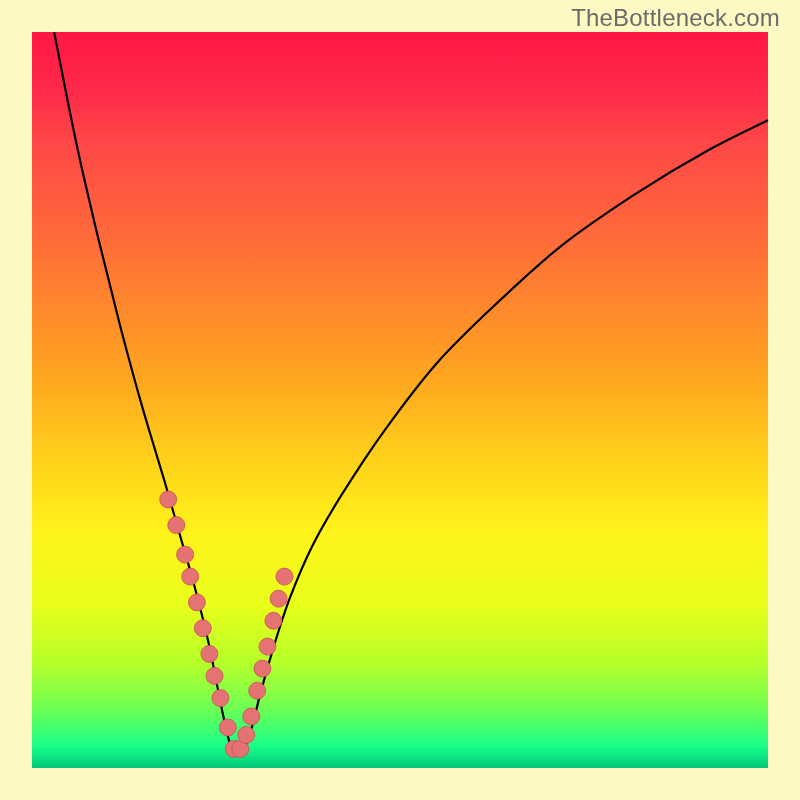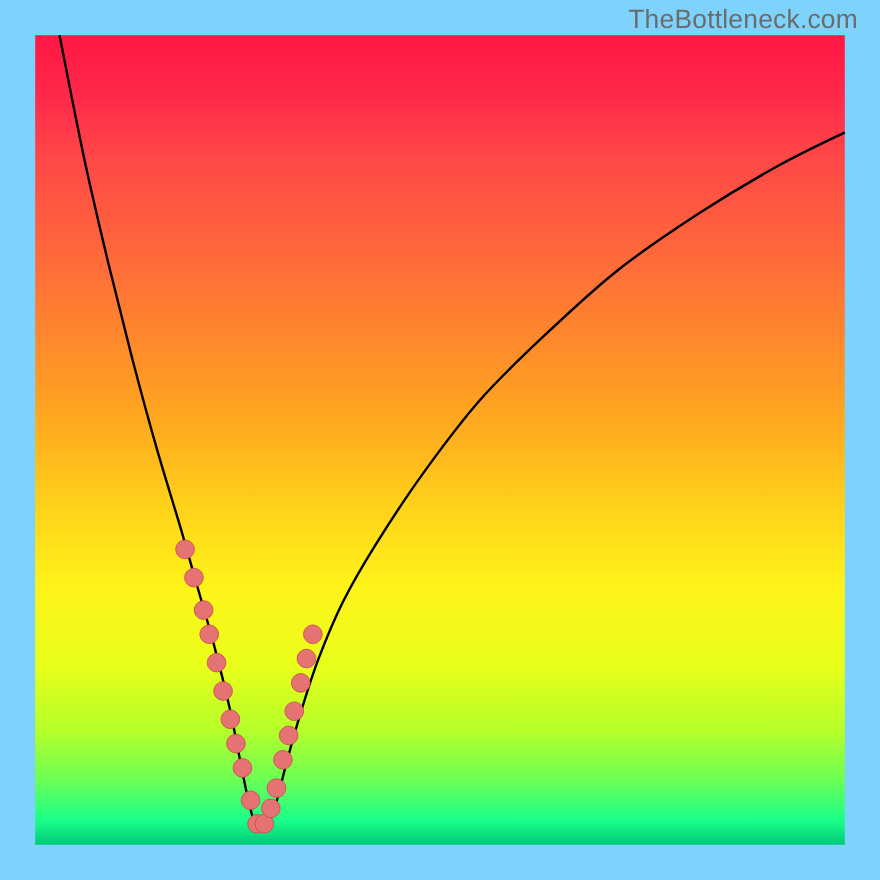--- a/index.html
+++ b/index.html
@@ -10,21 +10,21 @@
     overflow: hidden;
     background: #000;
     font-family: Arial, Helvetica, sans-serif;
   }
   .frame {
     position: absolute;
     top: 0;
     left: 0;
     width: 800px;
     height: 800px;
-    background: #7dd3fc;
+    background: #fef9c3;
     text-align: right;
   }
   .plot-area {
     position: absolute;
     top: 32px;
     left: 32px;
     width: 736px;
     height: 736px;
     
     background: linear-gradient(

